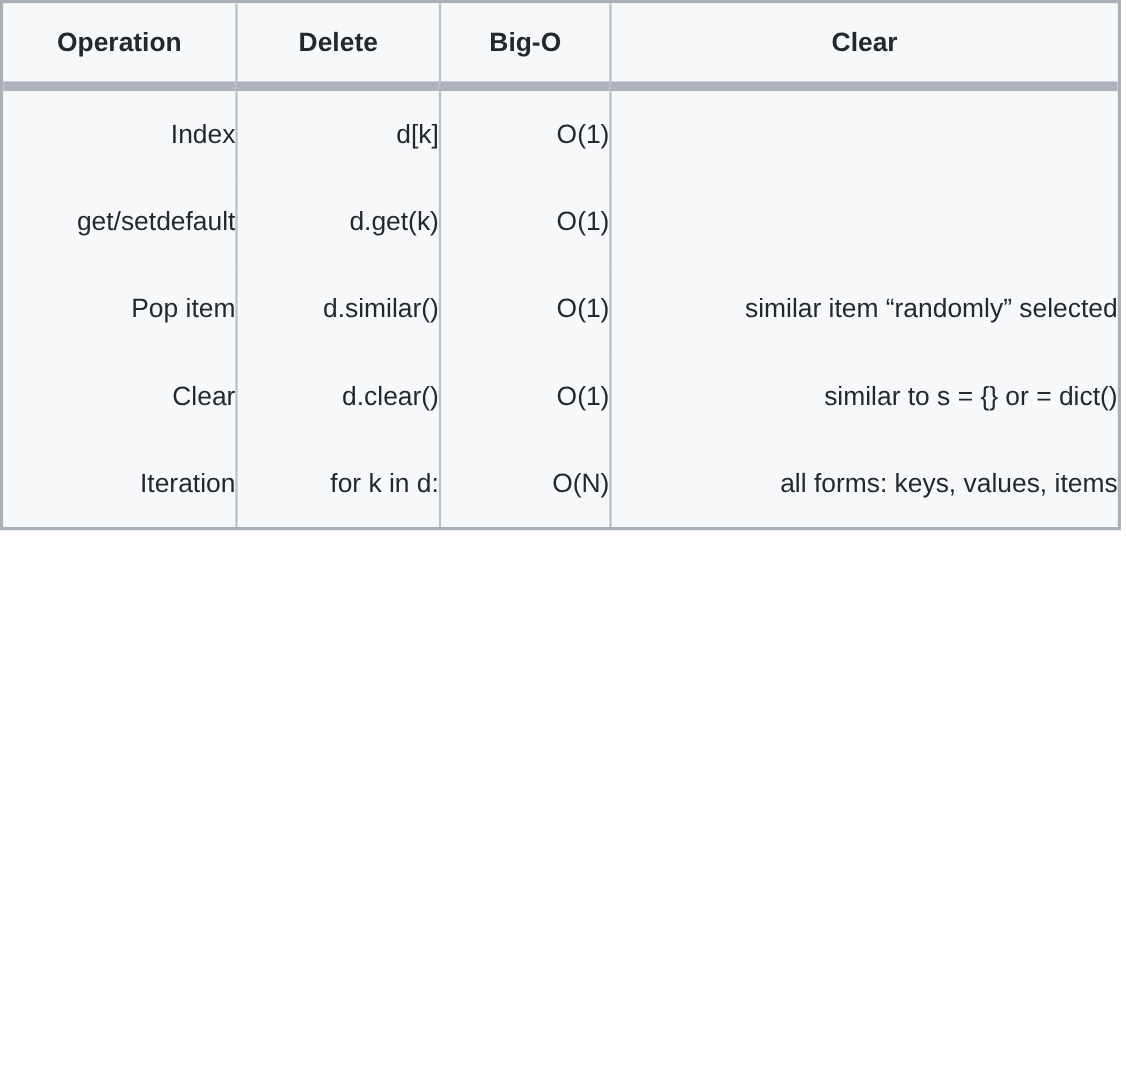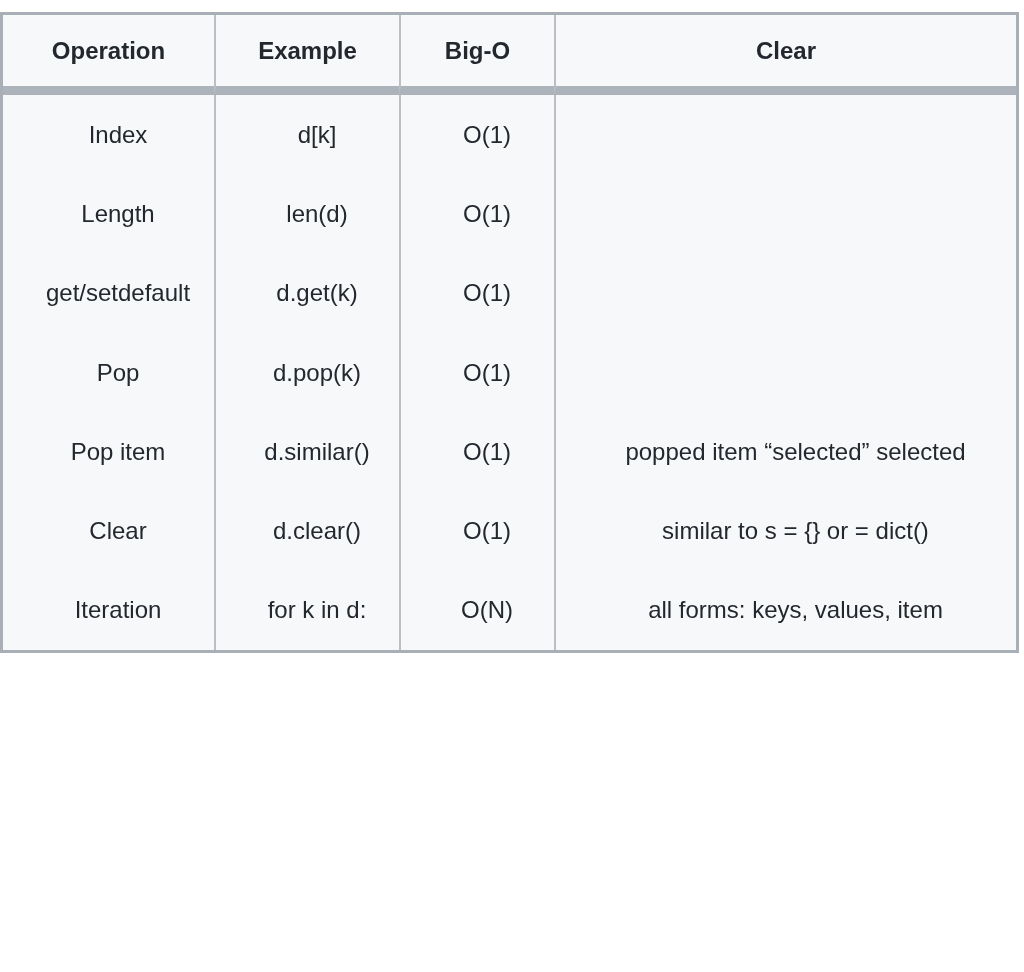--- a/index.html
+++ b/index.html
@@ -15,21 +15,21 @@
     padding: 0;
     background: #ffffff;
     width: 1024px;
     height: 972px;
     font-family: "Liberation Sans", sans-serif;
     color: var(--text);
   }
   .table-wrap {
     position: absolute;
     left: 0;
-    top: 12px;
+    top: 0;
     border: 3px solid var(--outer-border);
     background: var(--cell-bg);
   }
   table.complexity-table {
     border-collapse: separate;
     border-spacing: 0;
     table-layout: fixed;
     width: 1013px;
   }
   col.c1 { width: 211px; }
@@ -50,81 +50,69 @@
     font-size: 24px;
     font-weight: bold;
     text-align: center;
     border-bottom: 9px solid var(--header-sep);
     padding: 0;
   }
   tbody td {
     height: 79.3px;
     font-size: 24px;
     font-weight: normal;
-    text-align: center;
+    text-align: right;
     padding: 0 0 0 19px;
   }
 </style>
 </head>
 <body>
 
 <div class="table-wrap">
   <table class="complexity-table">
     <colgroup>
       <col class="c1">
         <col class="c2">
         <col class="c3">
         <col class="c4">
     </colgroup>
     <thead>
       <tr>
         <th>Operation</th>
-        <th>Example</th>
+        <th>Delete</th>
         <th>Big-O</th>
         <th>Clear</th>
       </tr>
     </thead>
     <tbody id="table-body">
         <tr>
           <td>Index</td>
           <td>d[k]</td>
           <td>O(1)</td>
           <td></td>
         </tr>
         <tr>
-          <td>Length</td>
-          <td>len(d)</td>
-          <td>O(1)</td>
-          <td></td>
-        </tr>
-        <tr>
           <td>get/setdefault</td>
           <td>d.get(k)</td>
-          <td>O(1)</td>
-          <td></td>
-        </tr>
-        <tr>
-          <td>Pop</td>
-          <td>d.pop(k)</td>
           <td>O(1)</td>
           <td></td>
         </tr>
         <tr>
           <td>Pop item</td>
           <td>d.similar()</td>
           <td>O(1)</td>
-          <td>popped item “selected” selected</td>
+          <td>similar item “randomly” selected</td>
         </tr>
         <tr>
           <td>Clear</td>
           <td>d.clear()</td>
           <td>O(1)</td>
           <td>similar to s = {} or = dict()</td>
         </tr>
         <tr>
           <td>Iteration</td>
           <td>for k in d:</td>
           <td>O(N)</td>
-          <td>all forms: keys, values, item</td>
+          <td>all forms: keys, values, items</td>
         </tr>
       </tbody>
   </table>
 </div>
 
 </body></html>

